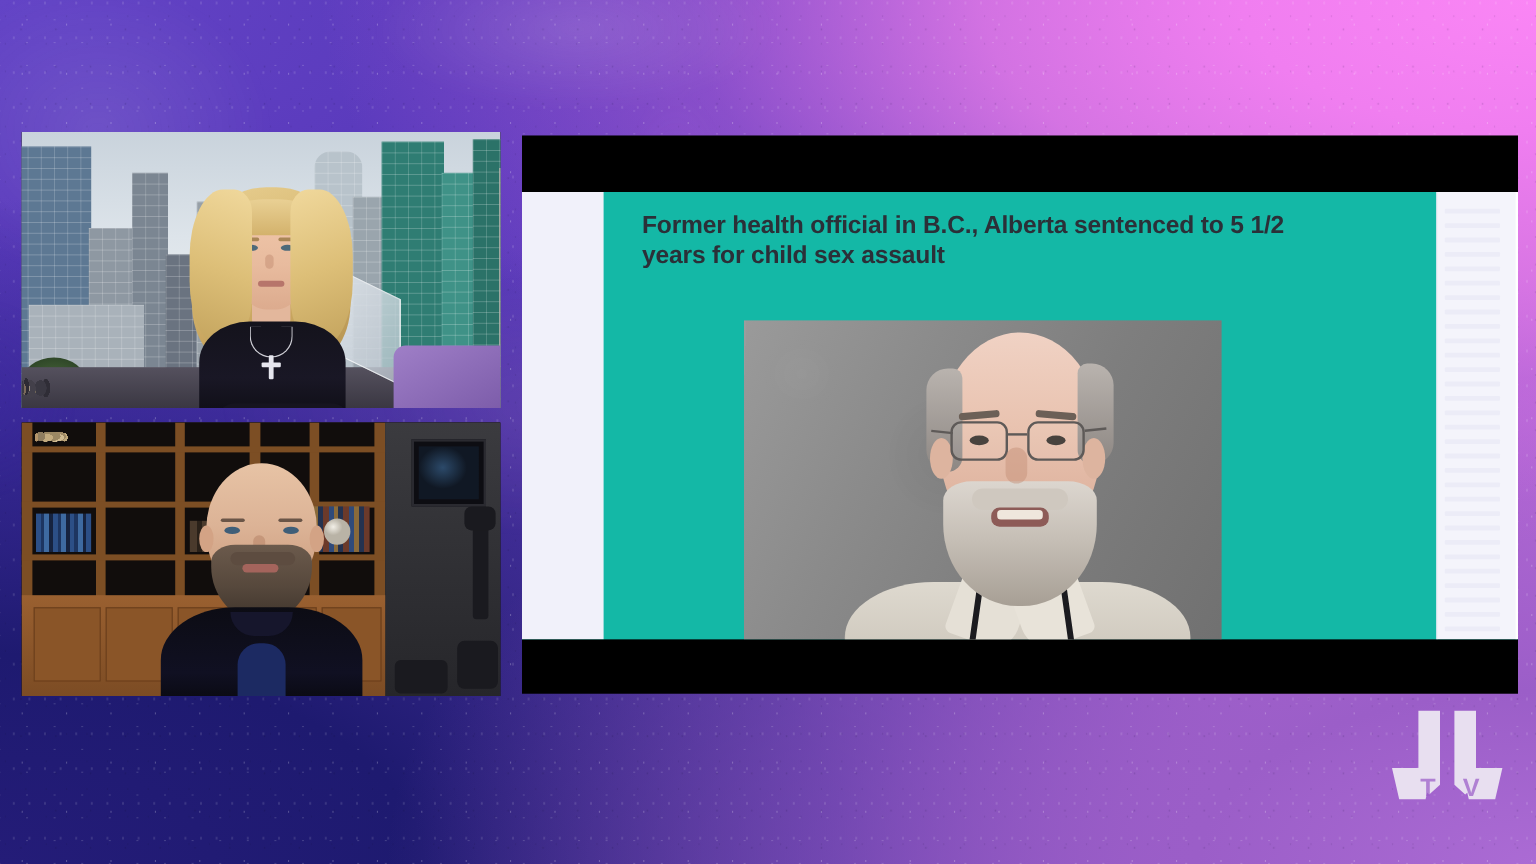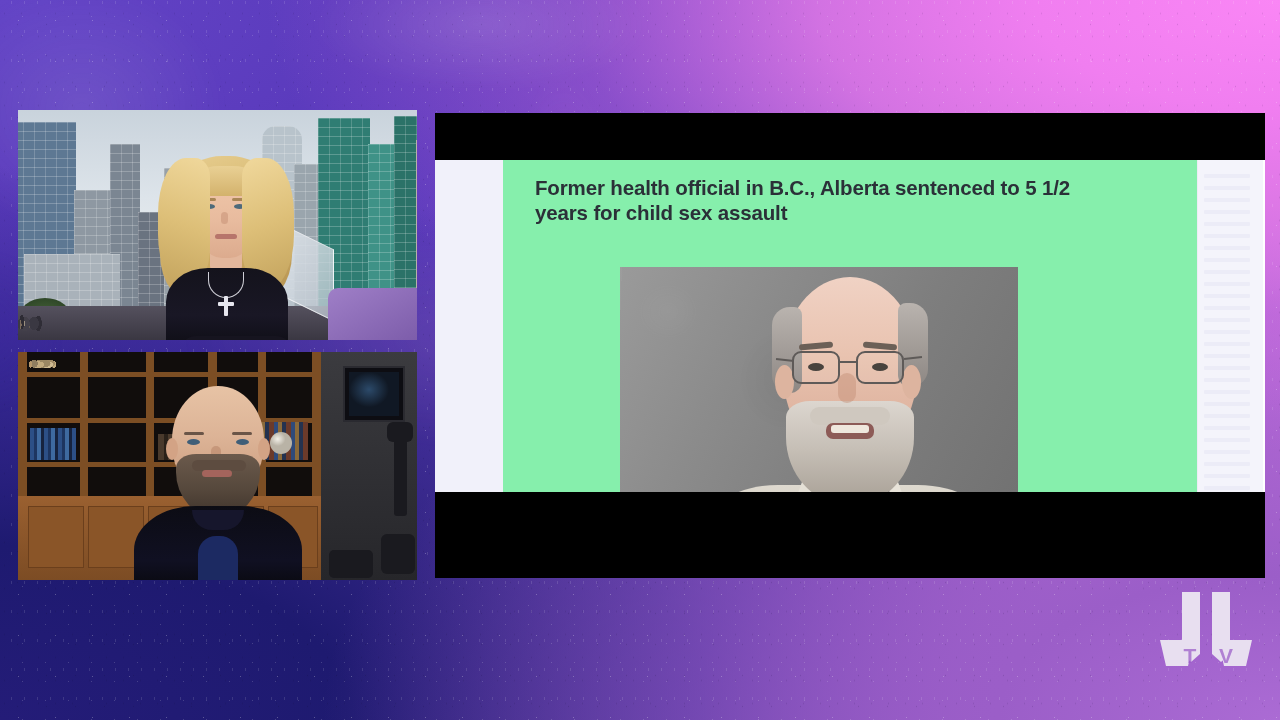--- a/index.html
+++ b/index.html
@@ -209,22 +209,22 @@
 
   
   #share-panel {
     position:absolute; left:435px; top:113px; width:830px; height:465px;
     background:#000; overflow:hidden;
   }
   #letterbox-top    { position:absolute; left:0; top:0;  width:100%; height:47px; background:#000; }
   #letterbox-bottom { position:absolute; left:0; bottom:0; width:100%; height:45px; background:#000; }
 
   #browser-page {
-    position:absolute; left:0; top:47px; width:100%; height:332px;
-    background:#86efac; overflow:hidden;
+    position:absolute; left:0; top:47px; width:100%; height:373px;
+    background:#14b8a6; overflow:hidden;
   }
   #page-left-rail {
     position:absolute; left:0; top:0; width:68px; height:100%;
     background:#f1f1fa;
   }
   #page-right-rail {
     position:absolute; right:1px; top:0; width:67px; height:100%;
     background:#f4f4fb;
     border-left:1px solid #ececf6;
   }

